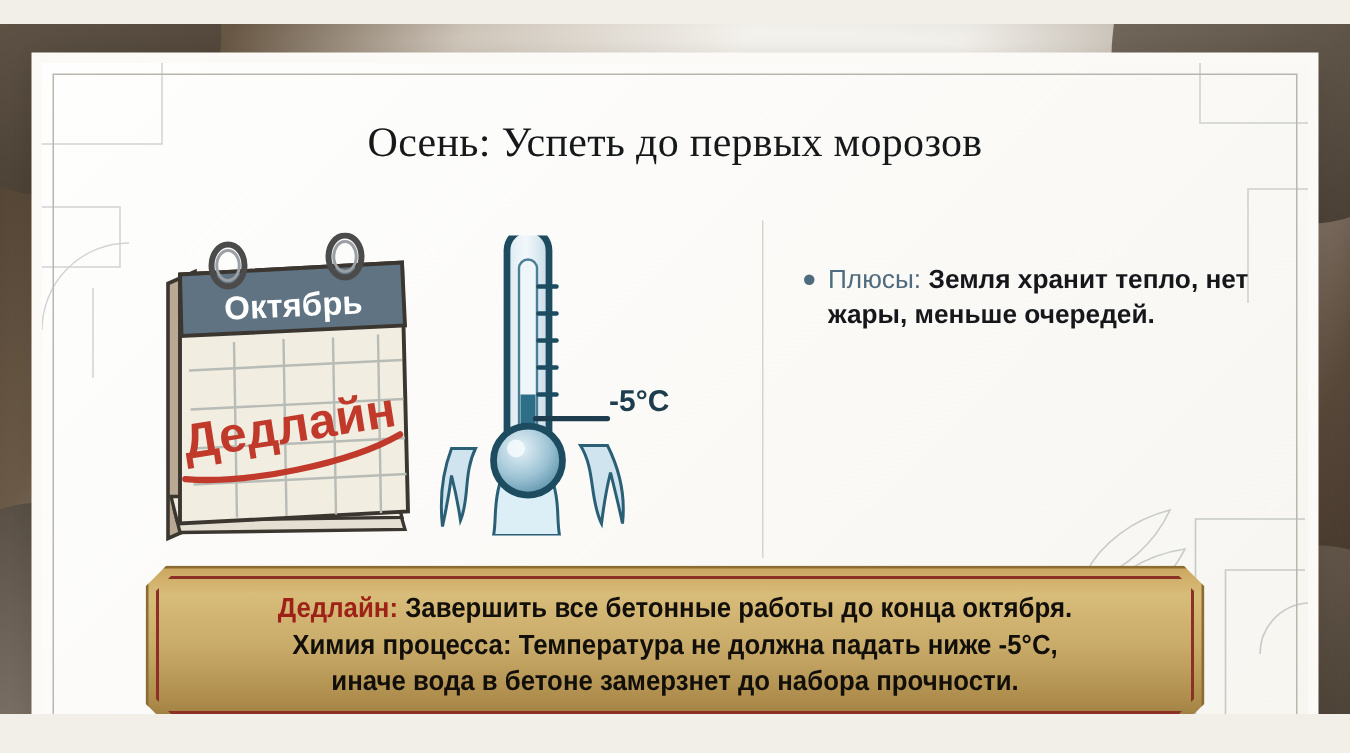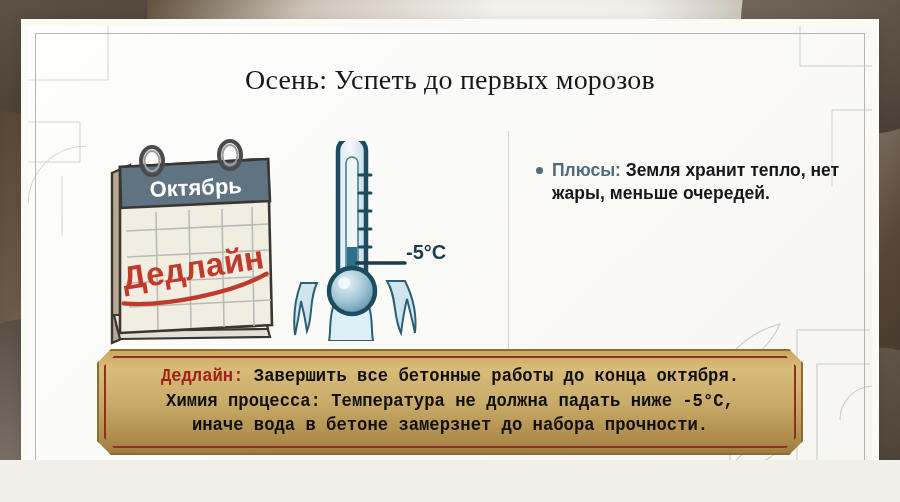--- a/index.html
+++ b/index.html
@@ -1,21 +1,21 @@
 <!DOCTYPE html>
 <html><head>
 <meta charset="utf-8">
 <style>
   html,body{margin:0;padding:0;}
   body{
     width:900px;height:502px;overflow:hidden;
     font-family:"Liberation Sans", sans-serif;
     background:#f2efe9;
   }
-  .stage{position:relative;width:900px;height:460px;overflow:hidden;}
+  .stage{position:relative;width:900px;height:460px;overflow:hidden;margin-top:16px;}
 
   
   .backdrop{position:absolute;inset:0;
     background:
       radial-gradient(120% 90% at 50% 50%, rgba(255,255,255,0) 55%, rgba(60,46,34,0.55) 100%),
       linear-gradient(115deg,#4a3b2d 0%, #6b5a47 14%, #cfc6ba 28%, #f3f1ec 45%, #f3f1ec 58%, #bdb3a6 74%, #58483a 90%, #3a2e24 100%);
   }
   .rock{position:absolute;background:linear-gradient(160deg,#6e6254,#3f362c);opacity:.85;}
   .rock.tl{left:-40px;top:-60px;width:190px;height:170px;border-radius:0 0 60% 35%;transform:rotate(-8deg);}
   .rock.tr{right:-50px;top:-70px;width:210px;height:200px;border-radius:0 0 35% 55%;transform:rotate(6deg);}
@@ -43,28 +43,27 @@
 
   
   .content{position:absolute;left:60px;top:105px;width:730px;height:225px;display:flex;}
   .art{width:360px;position:relative;}
   .divider{position:absolute;left:420px;top:0;width:1px;height:225px;background:#d7d4cc;}
   .bullets{position:absolute;left:448px;top:28px;width:330px;}
 
   .bullet{display:flex;gap:9px;margin-bottom:17px;}
   .dot{width:7px;height:7px;border-radius:50%;margin-top:8px;flex:0 0 auto;}
   .btext{font-size:17.5px;line-height:1.30;color:#15171a;font-weight:700;}
-  .blabel{font-weight:700;}
-
-  
-  .plaque{position:absolute;left:97px;top:349px;width:706px;height:106px;
+  .blabel{font-weight:400;}
+
+  
+  .plaque{position:absolute;left:97px;top:361px;width:706px;height:106px;
     background:linear-gradient(180deg,#caa55e 0%, #d8bc79 18%, #c9ab6a 50%, #b08f4e 82%, #9a7a3e 100%);
     box-shadow:0 3px 7px rgba(40,25,10,.4), inset 0 0 0 2px #8b6d34;
     clip-path:polygon(0 14px,14px 0,calc(100% - 14px) 0,100% 14px,100% calc(100% - 14px),calc(100% - 14px) 100%,14px 100%,0 calc(100% - 14px));
-    font-family:Liberation Mono, monospace;
   }
   .plaque-inner{position:absolute;inset:7px;border:2px solid #8c2f24;
     clip-path:polygon(0 10px,10px 0,calc(100% - 10px) 0,100% 10px,100% calc(100% - 10px),calc(100% - 10px) 100%,10px 100%,0 calc(100% - 10px));
   }
   .plaque-text{position:absolute;inset:0;display:flex;flex-direction:column;justify-content:center;align-items:center;
     text-align:center;font-size:18.5px;font-weight:700;color:#120f0b;line-height:1.34;
     transform:scaleX(.93);}
   .plaque-text .hl{color:#9e2118;}
   .plaque-text .hl2{color:#120f0b;}
 </style>

